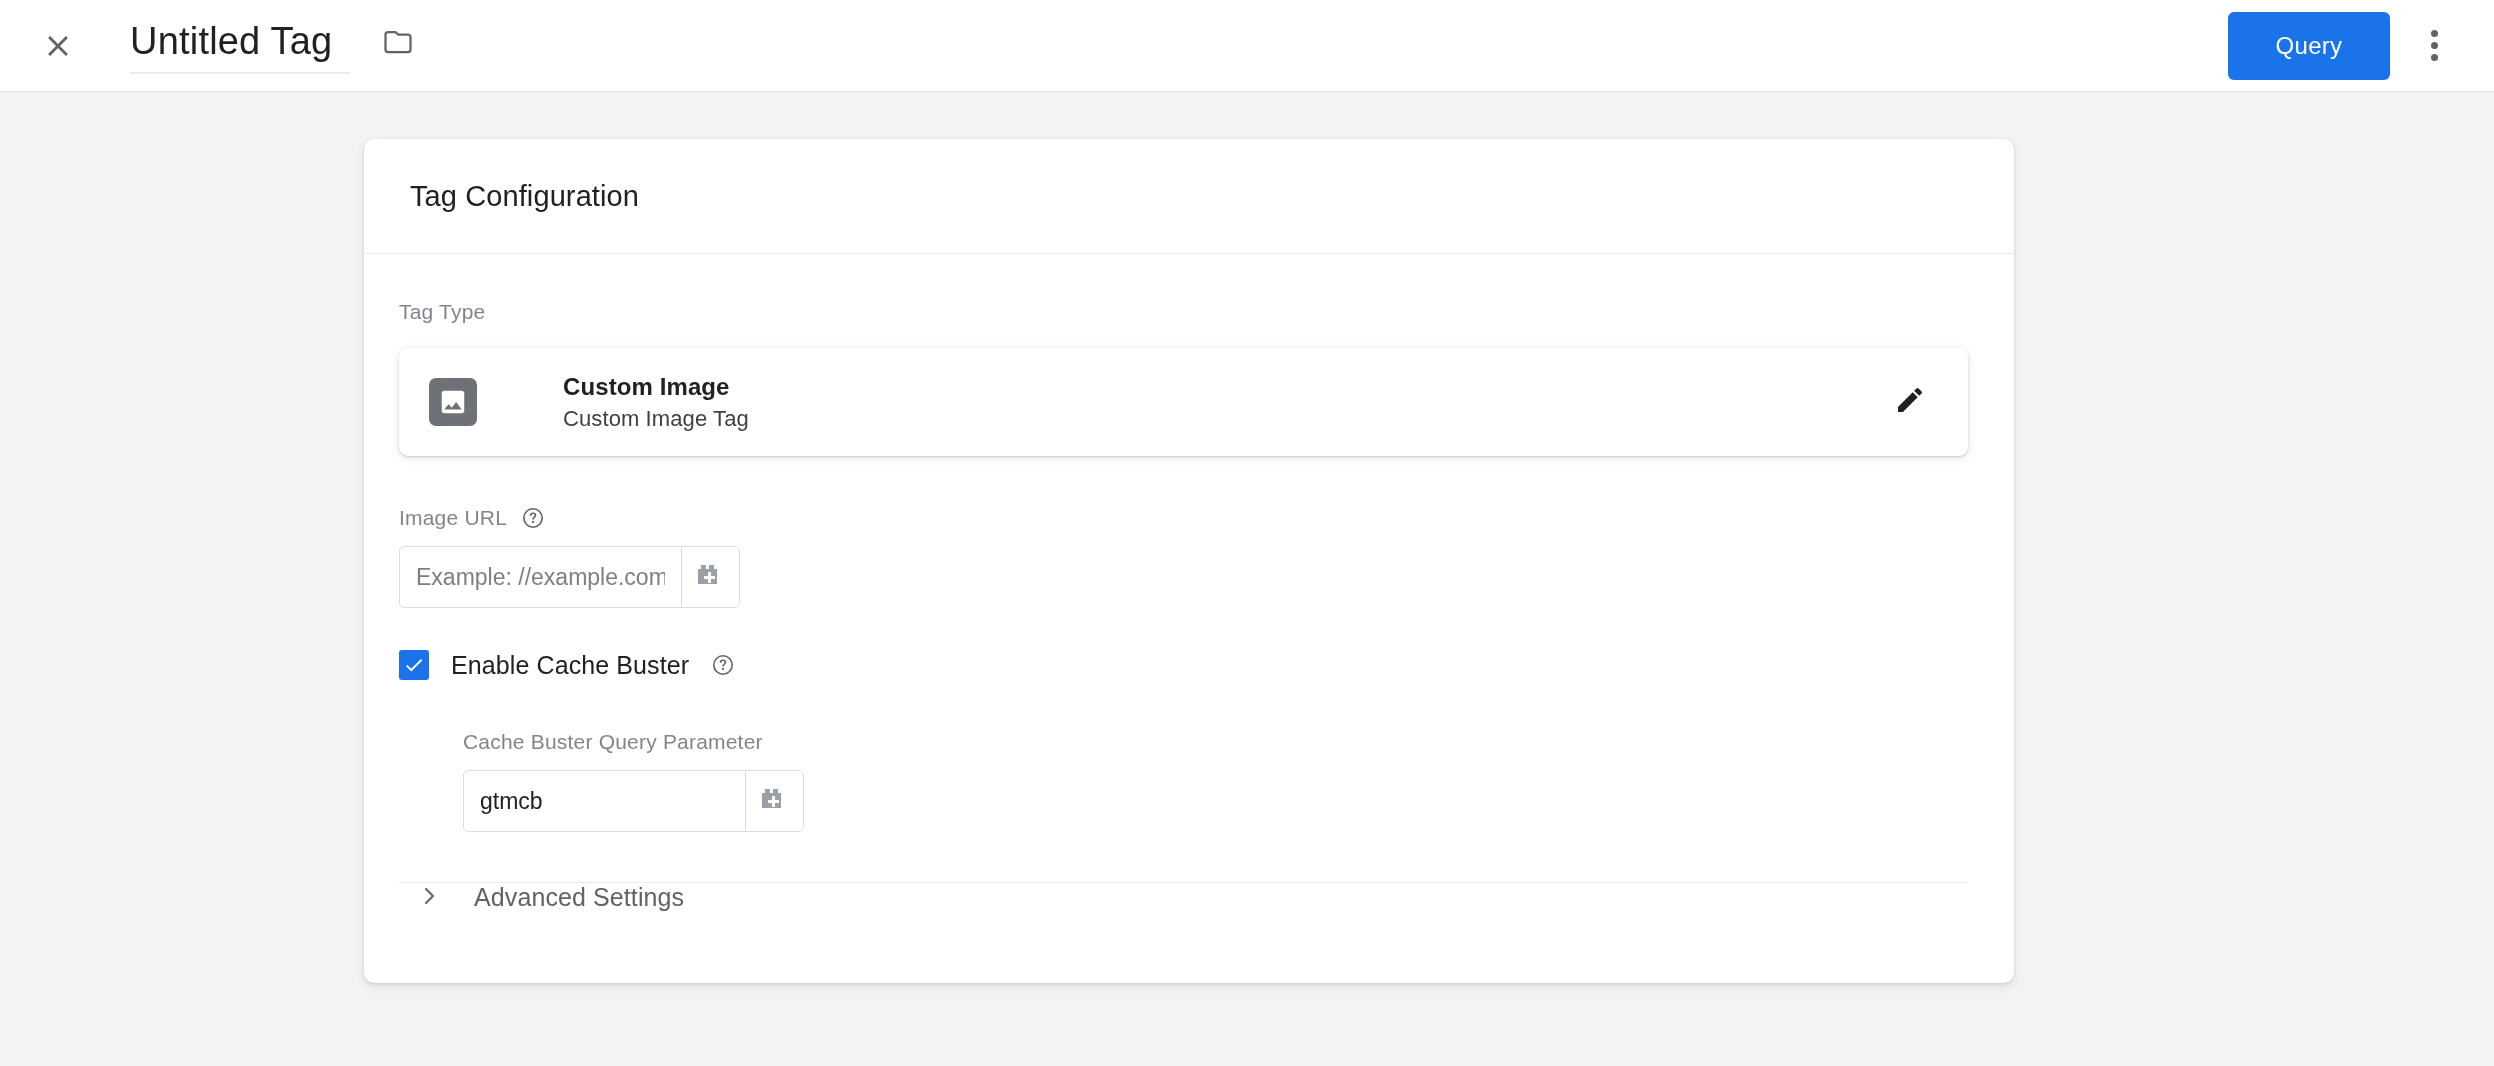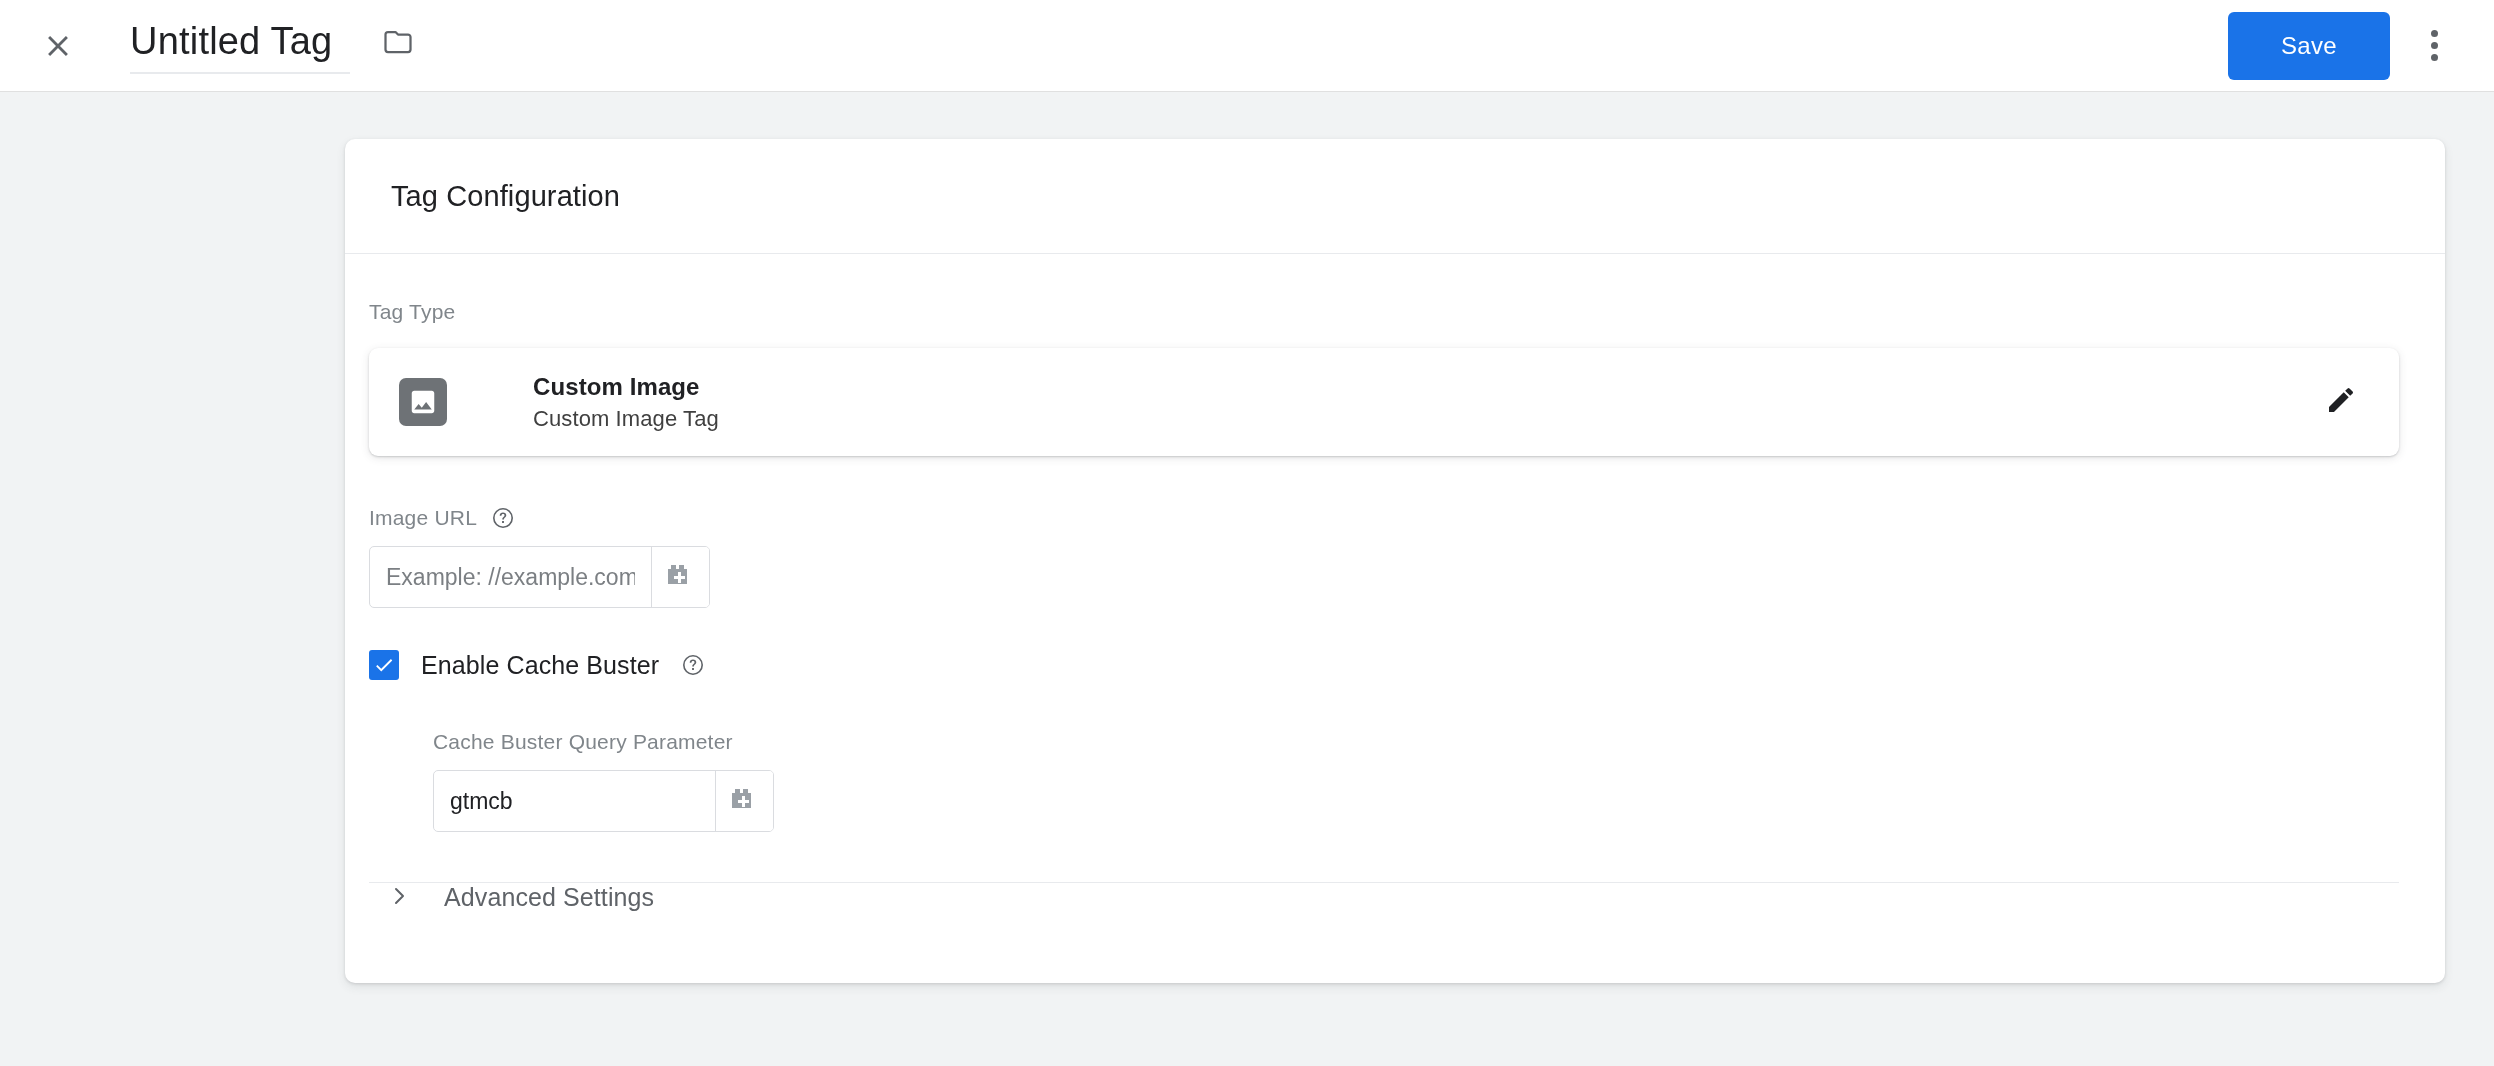--- a/index.html
+++ b/index.html
@@ -113,23 +113,23 @@
 
   
   .main-area {
     height: calc(1066px - 120px);
     position: relative;
     background: #f1f3f4;
   }
 
   .config-card {
     position: absolute;
-    left: 345px;
+    left: 364px;
     top: 47px;
-    width: 2100px;
+    width: 1650px;
     background: #ffffff;
     border-radius: 10px;
     box-shadow: 0 1px 3px rgba(60,64,67,0.16), 0 4px 10px rgba(60,64,67,0.10);
     overflow: hidden;
   }
 
   .card-header {
     height: 115px;
     display: flex;
     align-items: center;
@@ -137,21 +137,21 @@
     border-bottom: 1px solid #e8eaed;
   }
   .card-header-title {
     font-size: 29px;
     color: #202124;
     font-weight: 400;
     letter-spacing: 0.1px;
   }
 
   .card-body {
-    padding: 46px 46px 0 24px;
+    padding: 46px 46px 0 35px;
   }
 
   .field-label {
     font-size: 21px;
     color: #80868b;
     letter-spacing: 0.2px;
     display: flex;
     align-items: center;
     gap: 14px;
   }
@@ -324,21 +324,21 @@
     <div class="folder-icon-btn">
       <span>
         <svg width="30" height="30" viewBox="0 0 24 24" aria-hidden="true">
           <path d="M10 4H4c-1.1 0-1.99.9-1.99 2L2 18c0 1.1.9 2 2 2h16c1.1 0 2-.9 2-2V8c0-1.1-.9-2-2-2h-8l-2-2z" fill="none" stroke="#5f6368" stroke-width="1.8" stroke-linejoin="round"></path>
         </svg>
       </span>
     </div>
   </div>
 
   <div class="header-right">
-    <button class="save-btn">Save</button>
+    <button class="save-btn">Query</button>
     <div class="overflow-btn">
       <span></span>
       <span></span>
       <span></span>
     </div>
   </div>
 </div>
 
 <div class="main-area">
 

